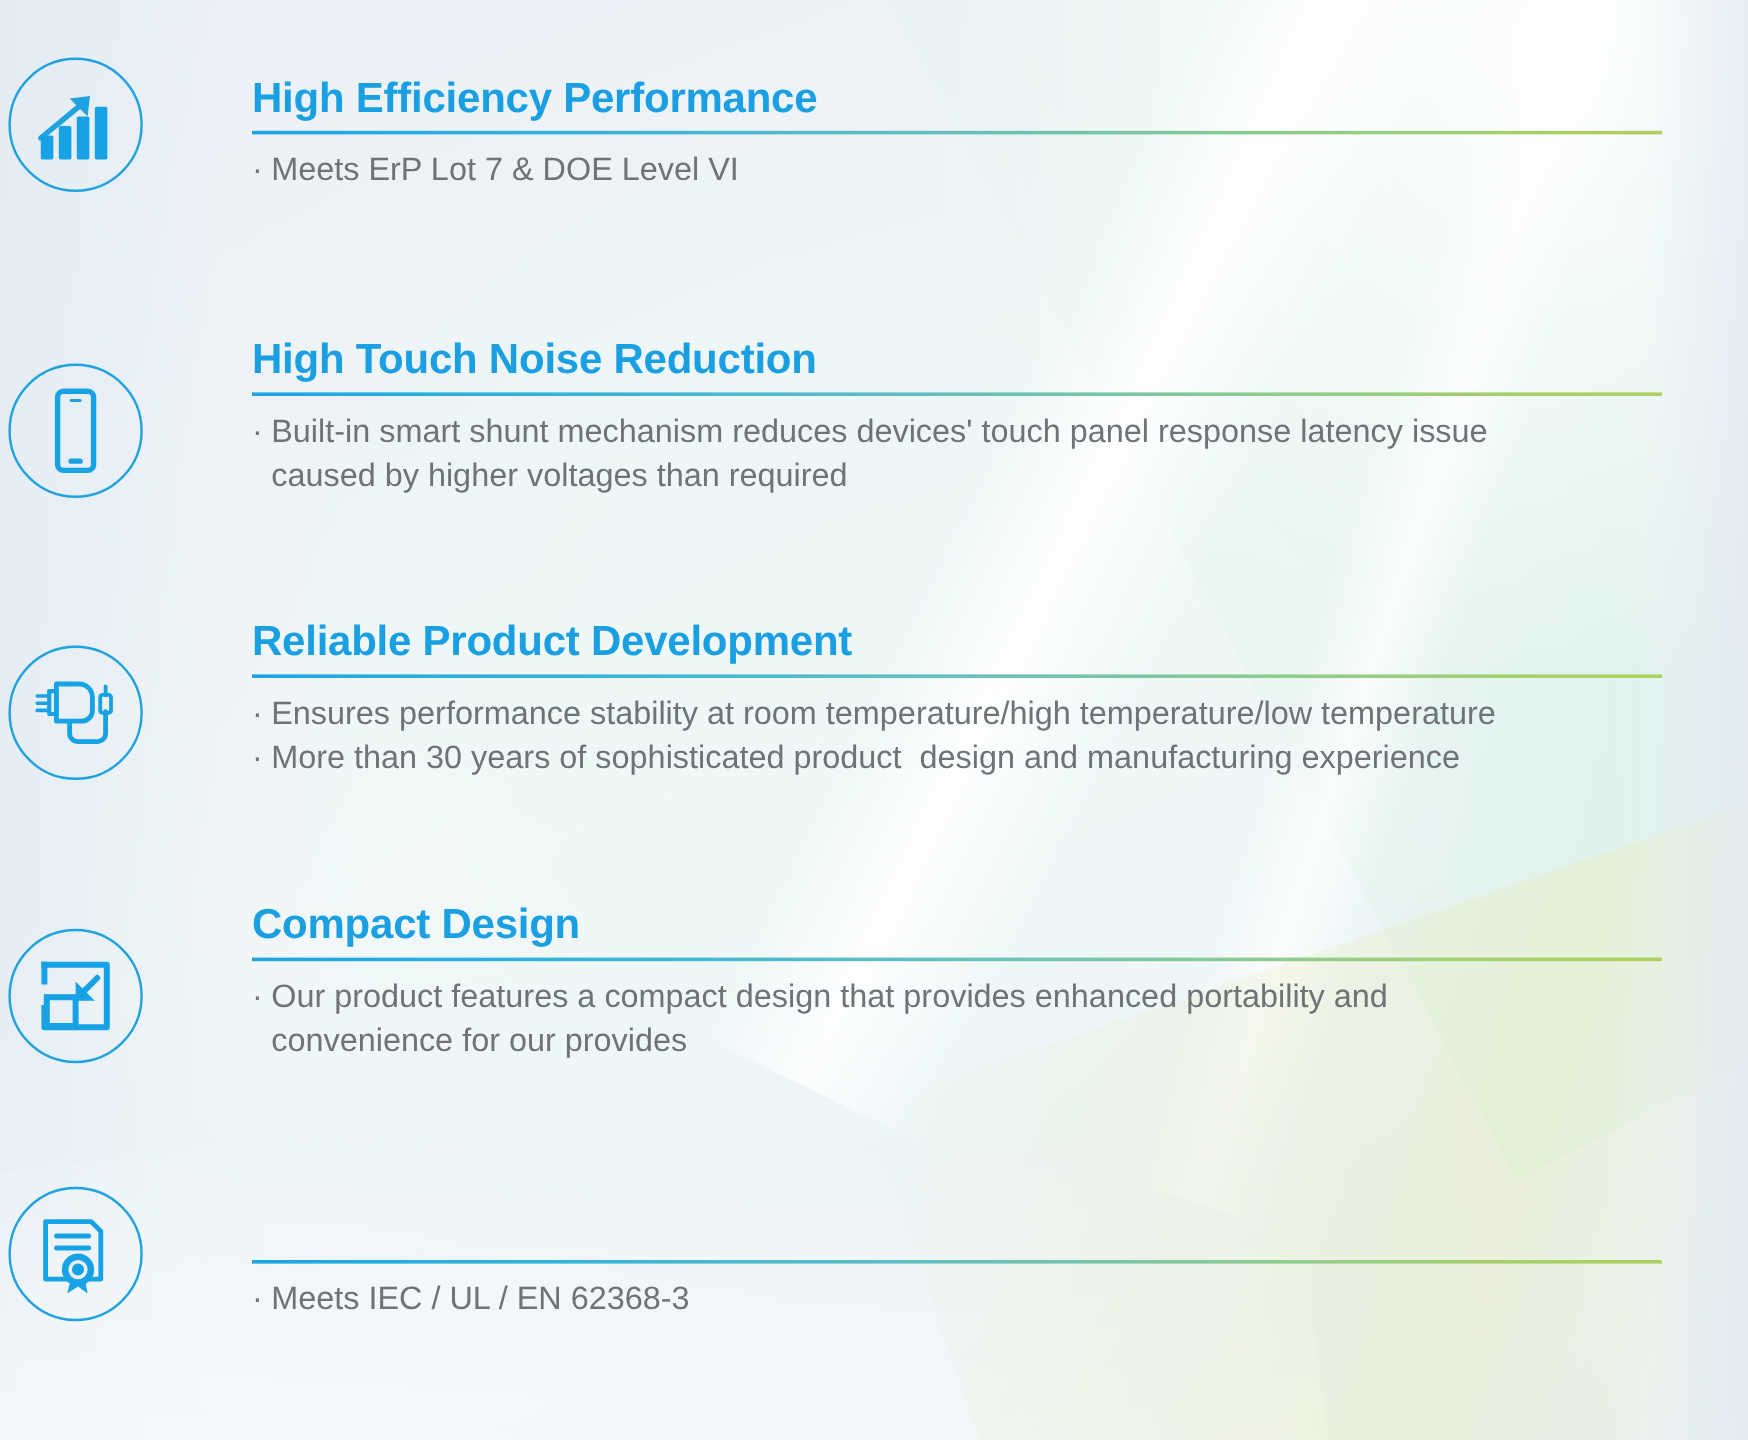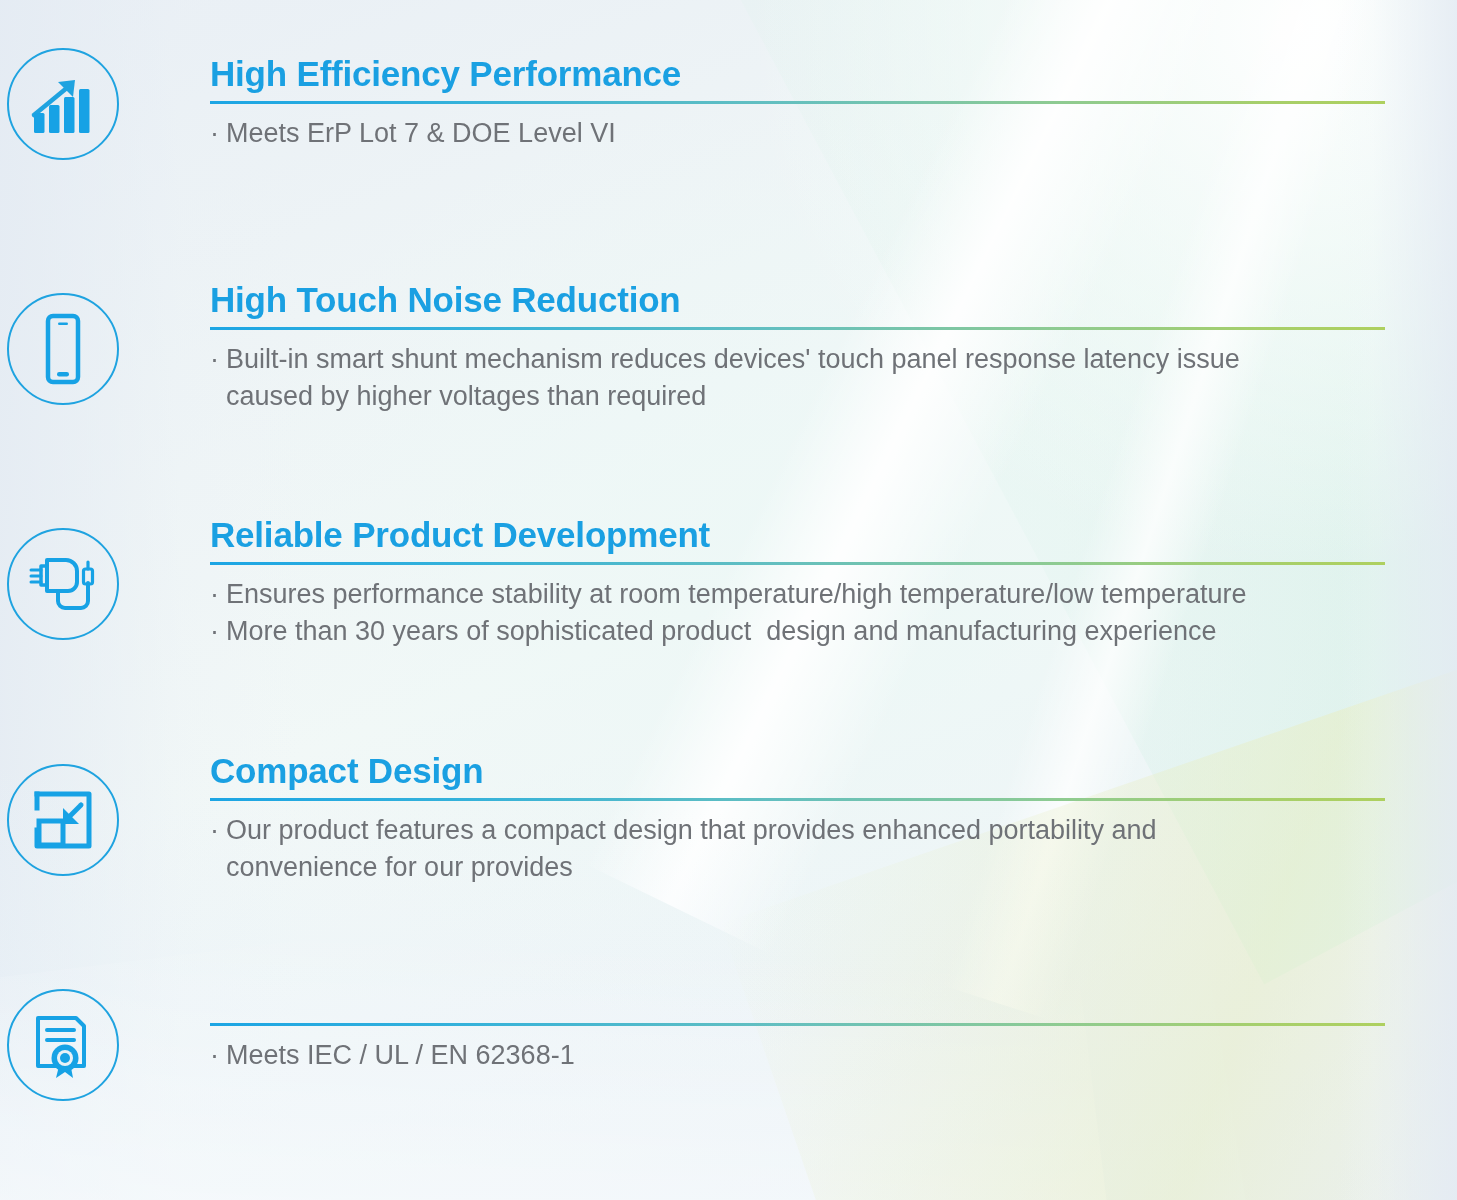--- a/index.html
+++ b/index.html
@@ -107,21 +107,21 @@
     position: relative;
     z-index: 2;
     padding: 0;
   }
 
   .feature-row {
     position: absolute;
     left: 0;
     width: 1183px;
     display: flex;
-    align-items: center;
+    align-items: flex-end;
   }
 
   .icon-wrap {
     width: 125px;
     flex: 0 0 125px;
     display: flex;
     justify-content: center;
     padding-top: 2px;
   }
 
@@ -333,19 +333,19 @@
           <circle cx="33" cy="48" r="8" fill="#e8f1f6"></circle>
           <circle cx="33" cy="48" r="5" fill="#17a2e5"></circle>
         </svg>
       </div>
     </div>
     <div class="feature-body">
       <div class="feature-divider" style="width:1175px"></div>
       <div class="feature-lines">
         <div class="feature-line">
           <span class="bullet">·</span>
-          <span class="line-text">Meets IEC / UL / EN 62368-1</span>
+          <span class="line-text">Meets IEC / UL / EN 62368-3</span>
         </div>
       </div>
     </div>
   </div>
 
 </div>
 
 </body></html>

